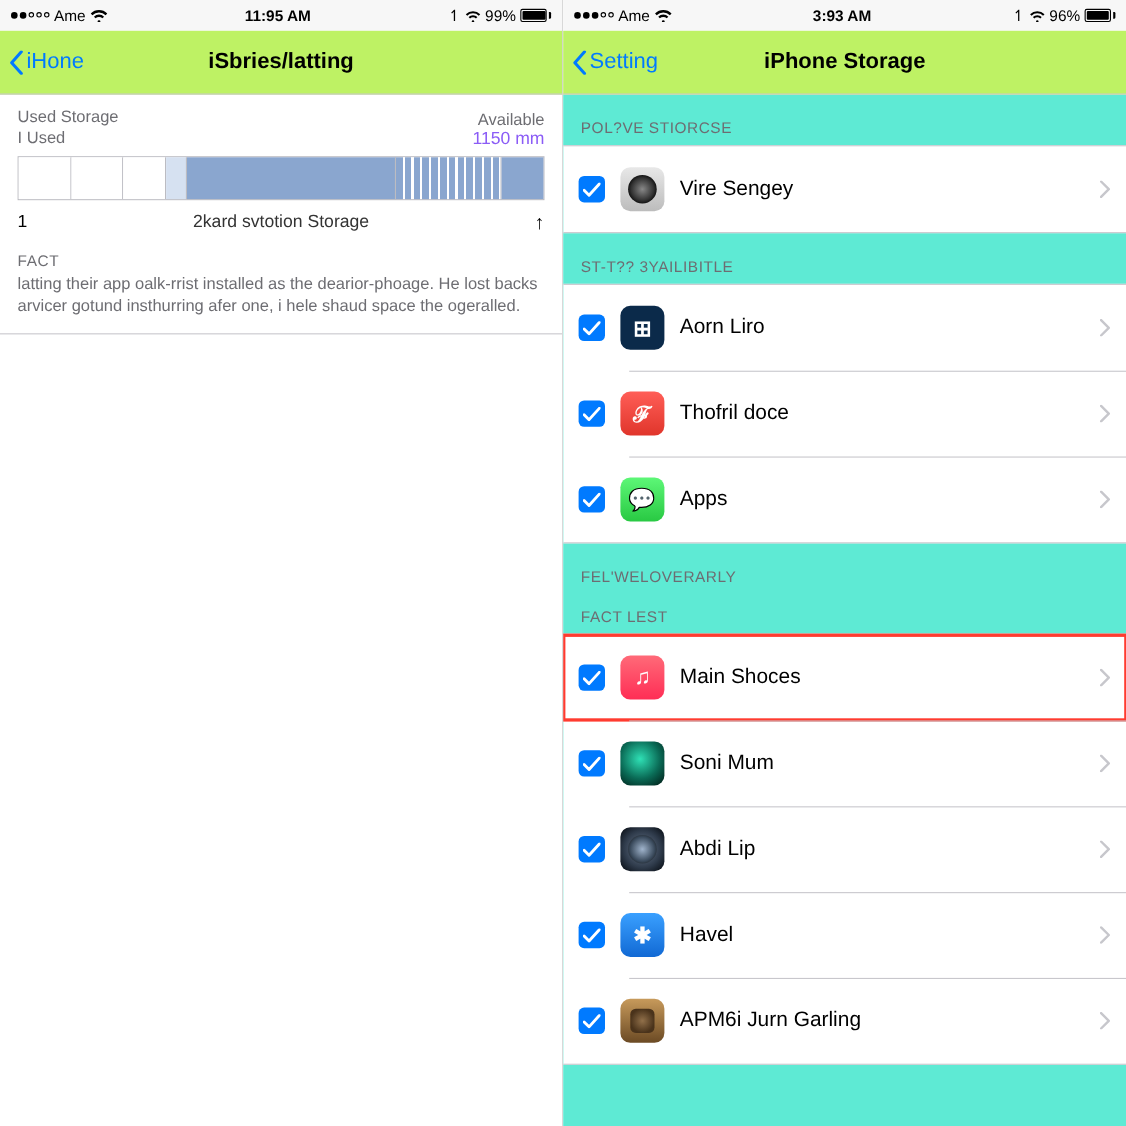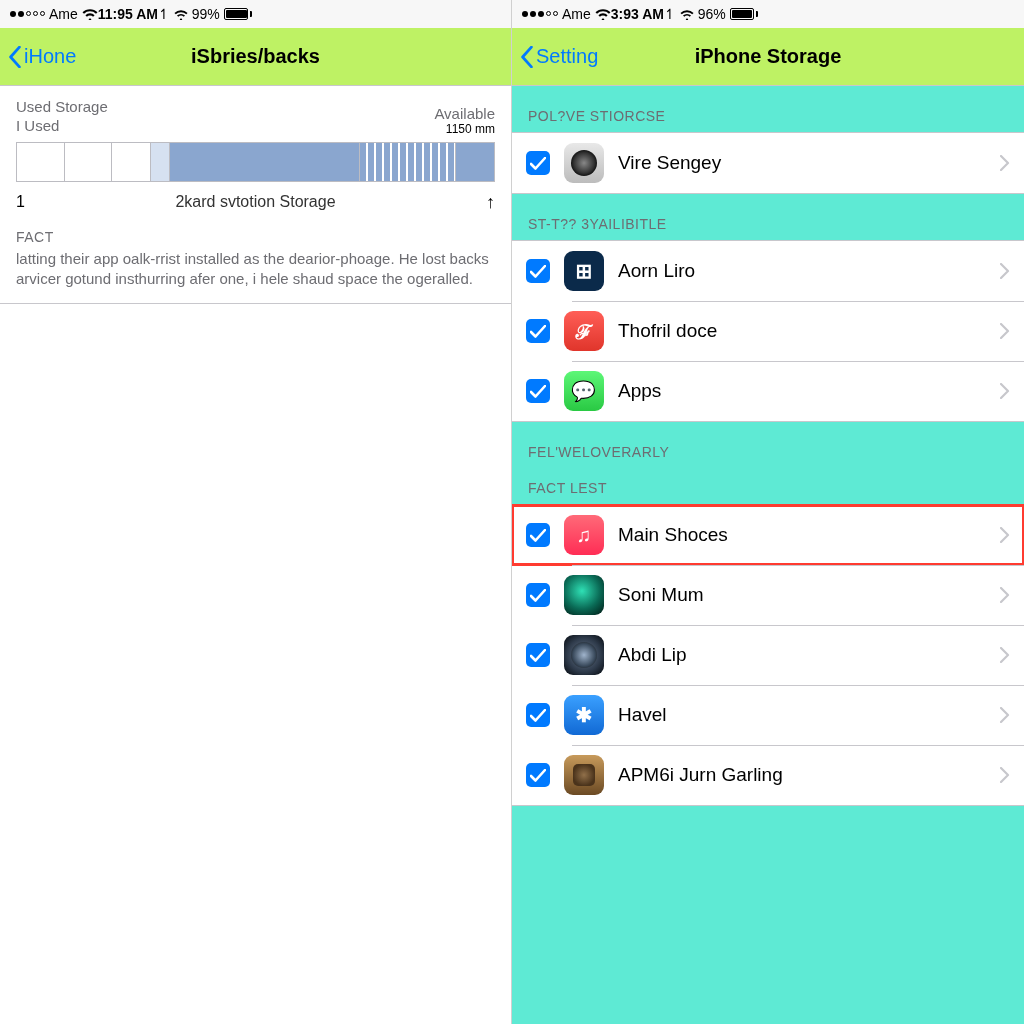--- a/index.html
+++ b/index.html
@@ -1,21 +1,21 @@
 <!DOCTYPE html>
 <html><head>
 <meta charset="utf-8">
 <style>
   * { box-sizing: border-box; margin: 0; padding: 0; }
   html, body { width: 1024px; height: 1024px; font-family: -apple-system, "Helvetica Neue", Arial, sans-serif; background: #fff; }
   .container { display: flex; width: 1024px; height: 1024px; }
   .phone { width: 512px; height: 1024px; background: #fff; display: flex; flex-direction: column; position: relative; }
   .phone-left { border-right: 1px solid #d0d0d0; }
   
-  .status-bar { height: 28px; display: flex; align-items: center; justify-content: flex-start; padding: 0 10px; font-size: 14px; color: #000; background: #f7f7f7; }
+  .status-bar { height: 28px; display: flex; align-items: center; justify-content: space-between; padding: 0 10px; font-size: 14px; color: #000; background: #f7f7f7; }
   .status-left, .status-right { display: flex; align-items: center; gap: 4px; }
   .status-dots { display: flex; gap: 2px; }
   .dot { width: 6px; height: 6px; border-radius: 50%; background: #000; }
   .dot.open { background: transparent; border: 1px solid #000; width: 5px; height: 5px; }
   .status-time { font-weight: 600; }
   .wifi-icon svg, .battery-icon svg, .nav-icon svg { display: block; }
   .battery { display: flex; align-items: center; gap: 2px; }
   .battery-body { width: 24px; height: 12px; border: 1px solid #000; border-radius: 2px; position: relative; }
   .battery-fill { position: absolute; left: 1px; top: 1px; bottom: 1px; background: #000; border-radius: 1px; }
   .battery-cap { width: 2px; height: 6px; background: #000; border-radius: 0 1px 1px 0; }
@@ -24,40 +24,40 @@
   .back-btn { display: flex; align-items: center; color: #007aff; font-size: 20px; gap: 2px; }
   .back-chevron { width: 14px; height: 22px; }
   .nav-title { position: absolute; left: 0; right: 0; text-align: center; font-size: 20px; font-weight: 600; color: #000; pointer-events: none; }
   
   .content { flex: 1; background: #5eead4; overflow: hidden; }
   
   .storage-box { background: #fff; border-bottom: 1px solid #c8c7cc; padding: 12px 16px 14px; }
   .storage-top { display: flex; justify-content: space-between; align-items: flex-end; margin-bottom: 6px; }
   .storage-top .left { color: #6d6d72; font-size: 15px; line-height: 1.25; }
   .storage-top .right { text-align: right; color: #6d6d72; font-size: 15px; }
-  .storage-top .right .avail-val { color: #000000; font-size: 12px; }
+  .storage-top .right .avail-val { color: #8b5cf6; font-size: 16px; }
   .bar-outer { display: flex; height: 40px; border: 1px solid #bcbcc2; }
   .bar-seg { border-right: 1px solid #bcbcc2; }
   .bar-seg:last-child { border-right: none; }
   .seg-empty { background: #fff; }
   .seg-light { background: #d6e1f1; }
   .seg-fill { background: #8aa6cf; }
   .seg-stripe { background: repeating-linear-gradient(90deg,#8aa6cf 0,#8aa6cf 6px,#fff 6px,#fff 8px); }
   .storage-axis { display: flex; justify-content: space-between; align-items: center; margin-top: 10px; font-size: 16px; color: #000; }
   .axis-up { font-size: 18px; }
   .storage-caption { text-align: center; font-size: 16px; color: #333; margin-top: -20px; }
   .used-header { color: #6d6d72; font-size: 14px; letter-spacing: 0.5px; margin-top: 18px; }
   .used-body { color: #6d6d72; font-size: 15px; line-height: 1.35; margin-top: 4px; }
   .phone-left .content { background: #fff; }
   .phone-left .below { background: #fff; flex:1; }
   
   .group-header { color: #6d6d72; font-size: 14px; letter-spacing: 0.5px; padding: 22px 16px 8px; text-transform: uppercase; }
   .group-header.small { padding-top: 12px; }
   .list { background: #fff; border-top: 1px solid #c8c7cc; border-bottom: 1px solid #c8c7cc; }
-  .row { display: flex; align-items: center; height: 60px; padding: 0 14px 0 14px; position: relative; }
+  .row { display: flex; align-items: center; height: 78px; padding: 0 14px 0 14px; position: relative; }
   .row + .row::before { content: ""; position: absolute; left: 60px; right: 0; top: 0; height: 1px; background: #c8c7cc; }
   .row.highlight { outline: 3px solid #ff3b30; outline-offset: -2px; }
   .checkbox { width: 24px; height: 24px; border-radius: 5px; background: #007aff; display: flex; align-items: center; justify-content: center; margin-right: 14px; flex-shrink: 0; }
   .checkbox svg { display: block; }
   .app-icon { width: 40px; height: 40px; border-radius: 9px; margin-right: 14px; flex-shrink: 0; display: flex; align-items: center; justify-content: center; font-size: 20px; color: #fff; font-weight: 600; }
   .row-label { font-size: 19px; color: #000; flex: 1; }
   .chevron { color: #c7c7cc; }
   .chevron svg { display: block; }
   
   .ic-camera { background: radial-gradient(circle at 50% 50%, #555 0%, #333 40%, #111 70%), #d9d9d9; background-blend-mode: normal; background: linear-gradient(#e8e8e8,#bcbcbc); position: relative; }
@@ -113,21 +113,21 @@
       </div>
     </div>
 
     <div class="navbar">
       <div class="back-btn">
         <svg class="back-chevron" viewBox="0 0 12 20">
             <path d="M10 1L2 10l8 9" stroke="#007aff" stroke-width="2.5" fill="none" stroke-linecap="round" stroke-linejoin="round"></path>
           </svg>
         <span>iHone</span>
       </div>
-      <div class="nav-title">iSbries/backs</div>
+      <div class="nav-title">iSbries/latting</div>
     </div>
 
     <div class="content">
       <div class="storage-box">
         <div class="storage-top">
           <div class="left">
             <div>Used Storage</div>
             <div>I Used</div>
           </div>
           <div class="right">

